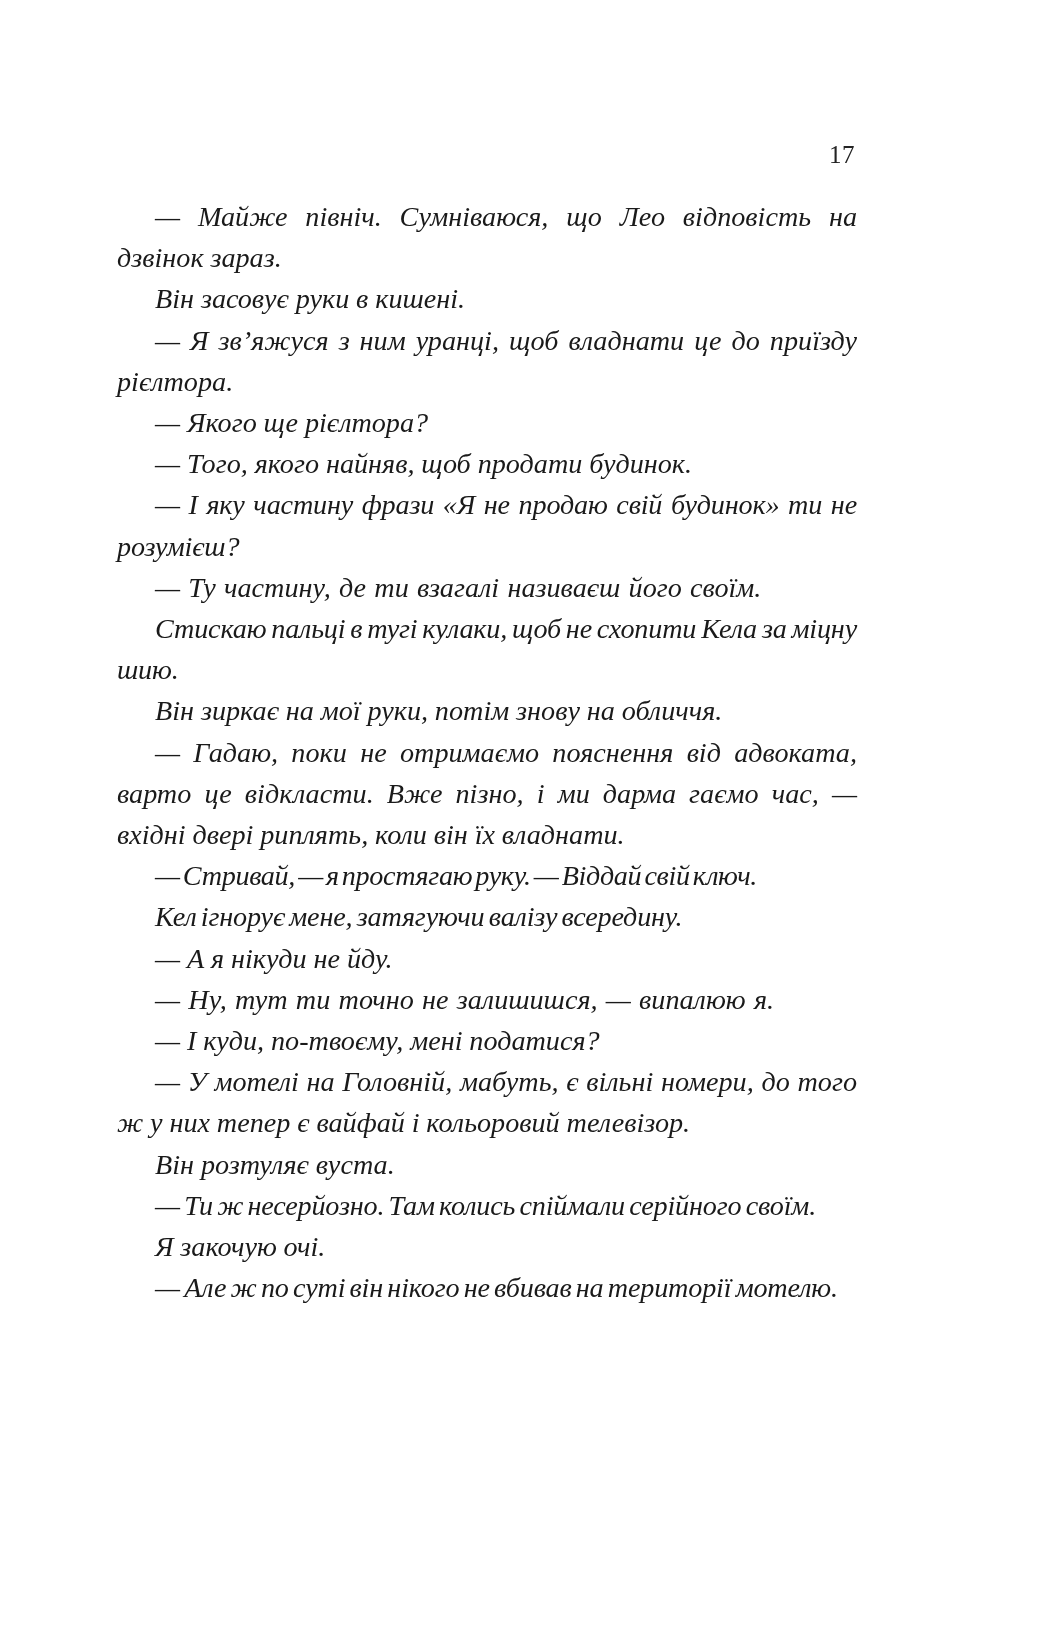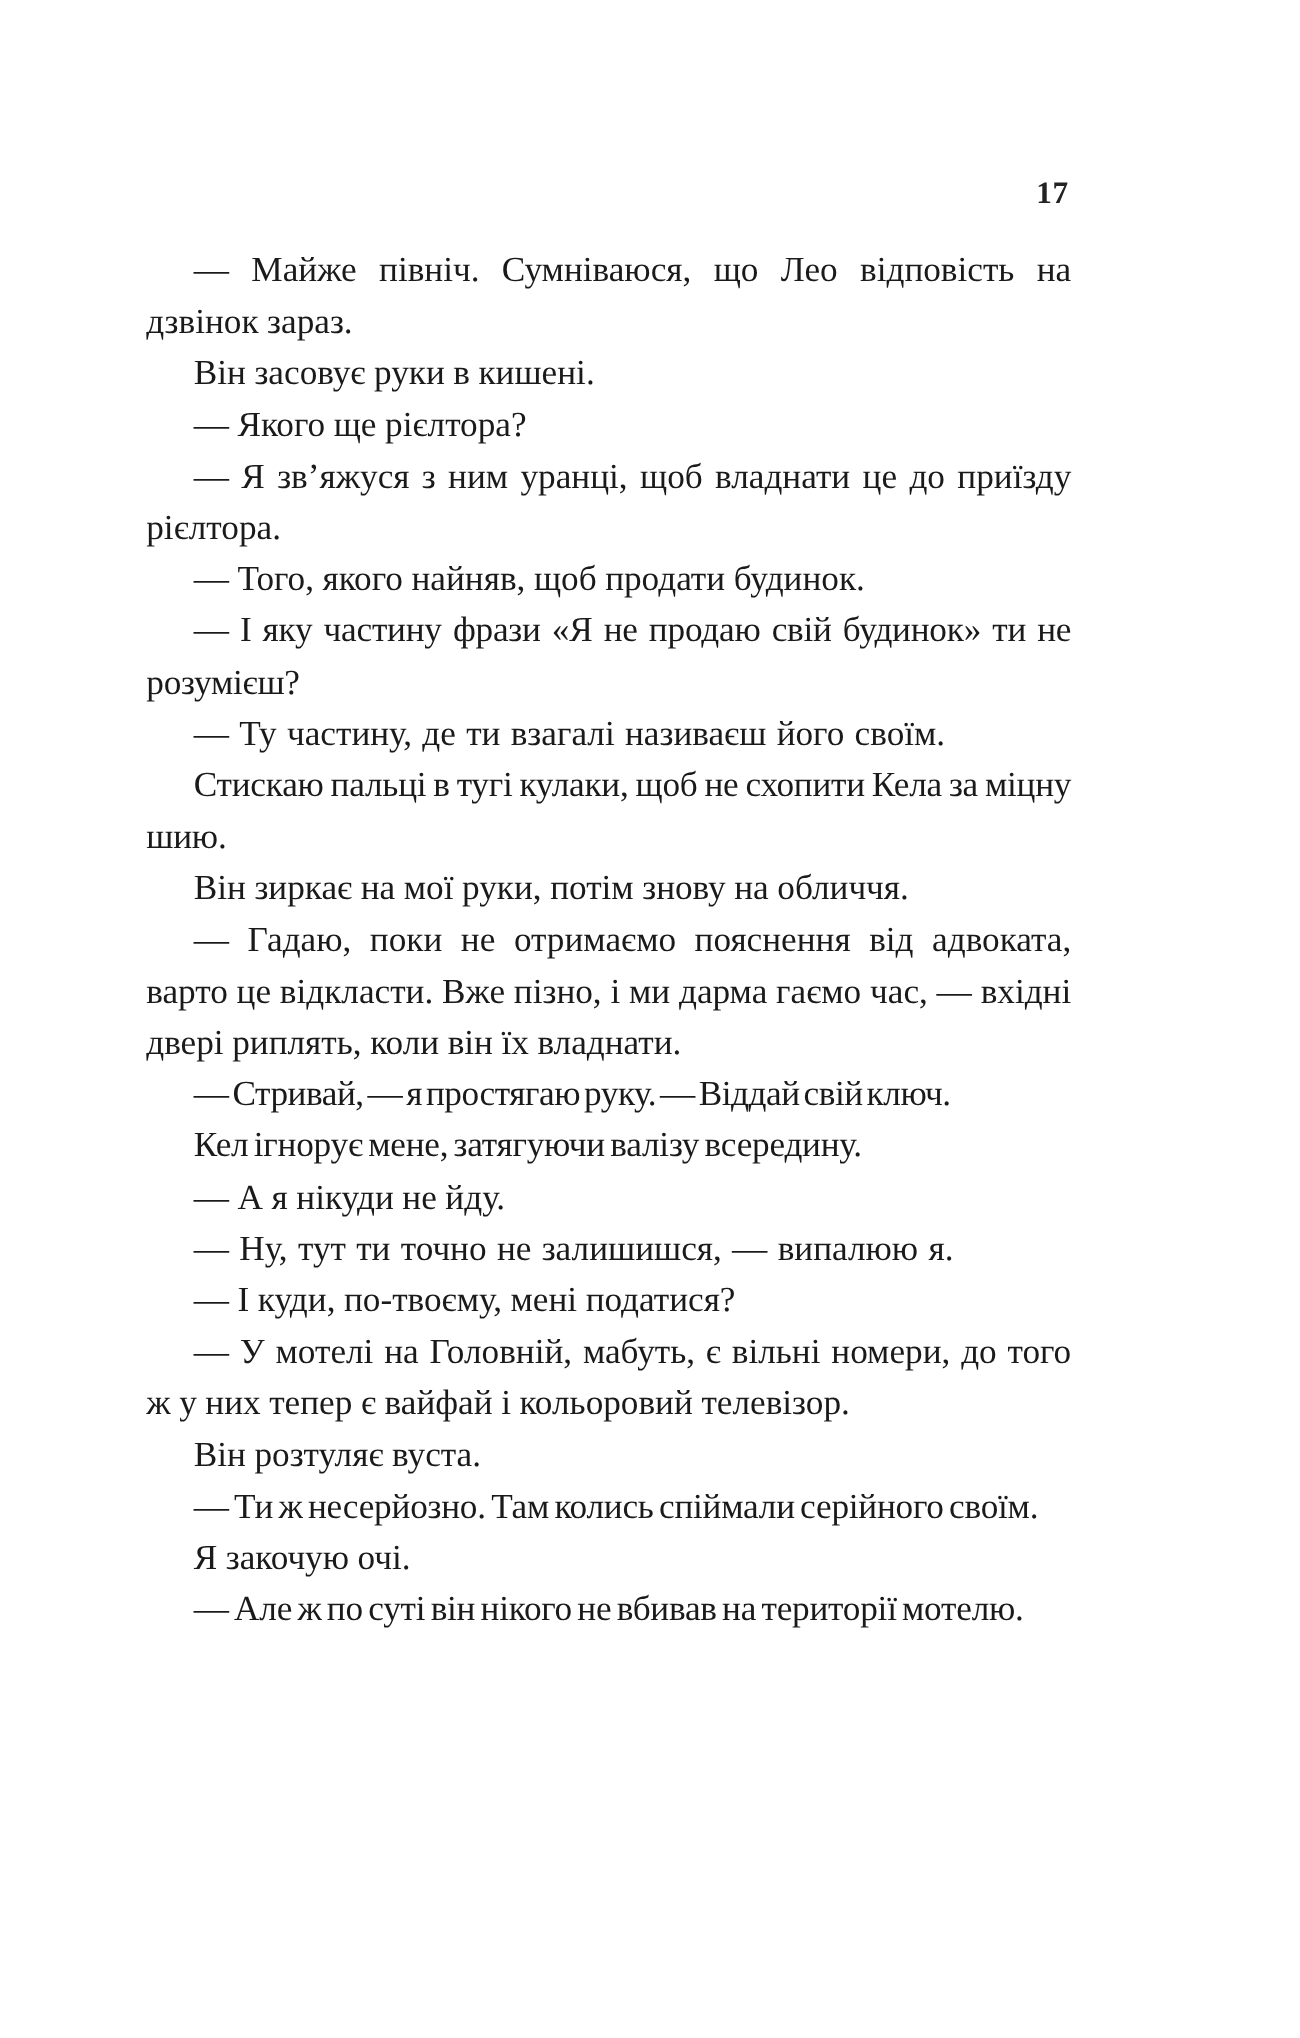--- a/index.html
+++ b/index.html
@@ -21,21 +21,20 @@
   }
 
   
   .folio-zone {
     position: absolute;
     left: 117px;
     top: 140px;
     width: 738px;
     height: 34px;
     text-align: right;
-    font-weight: bold;
   }
   .folio {
     display: inline-block;
     font-size: 25px;
     line-height: 30px;
     letter-spacing: 0.5px;
     color: #232323;
   }
 
   
@@ -50,20 +49,21 @@
     margin: 0;
     padding: 0;
     font-size: 28.2px;
     line-height: 41.2px;
     text-align: justify;
     text-justify: inter-word;
     text-indent: 38px;
     color: #1a1a1a;
     hyphens: manual;
     word-spacing: -0.2px;
+    font-style: italic;
   }
 
   
   .para:last-child {
     margin-bottom: 0;
   }
 
   
   .para.tight {
     word-spacing: -2.6px;
@@ -82,22 +82,22 @@
 
 <div class="page">
 
   <div class="folio-zone">
     <span class="folio">17</span>
   </div>
 
   <div class="textblock">
     <p class="para">— Майже північ. Сумніваюся, що Лео відповість на дзвінок зараз.</p>
     <p class="para">Він засовує руки в кишені.</p>
+    <p class="para loose">— Я зв’яжуся з ним уранці, щоб владнати це до приїзду рієлтора.</p>
     <p class="para">— Якого ще рієлтора?</p>
-    <p class="para loose">— Я зв’яжуся з ним уранці, щоб владнати це до приїзду рієлтора.</p>
     <p class="para">— Того, якого найняв, щоб продати будинок.</p>
     <p class="para tight">— І яку частину фрази «Я не продаю свій будинок» ти не розумієш?</p>
     <p class="para loose">— Ту частину, де ти взагалі називаєш його своїм.</p>
     <p class="para tight">Стискаю пальці в тугі кулаки, щоб не схопити Кела за міцну шию.</p>
     <p class="para">Він зиркає на мої руки, потім знову на обличчя.</p>
     <p class="para">— Гадаю, поки не отримаємо пояснення від адво­ката, варто це відкласти. Вже пізно, і ми дарма гаємо час, — вхідні двері риплять, коли він їх владнати.</p>
     <p class="para verytight">— Стривай, — я простягаю руку. — Віддай свій ключ.</p>
     <p class="para tight">Кел ігнорує мене, затягуючи валізу всередину.</p>
     <p class="para">— А я нікуди не йду.</p>
     <p class="para loose">— Ну, тут ти точно не залишишся, — випалюю я.</p>

